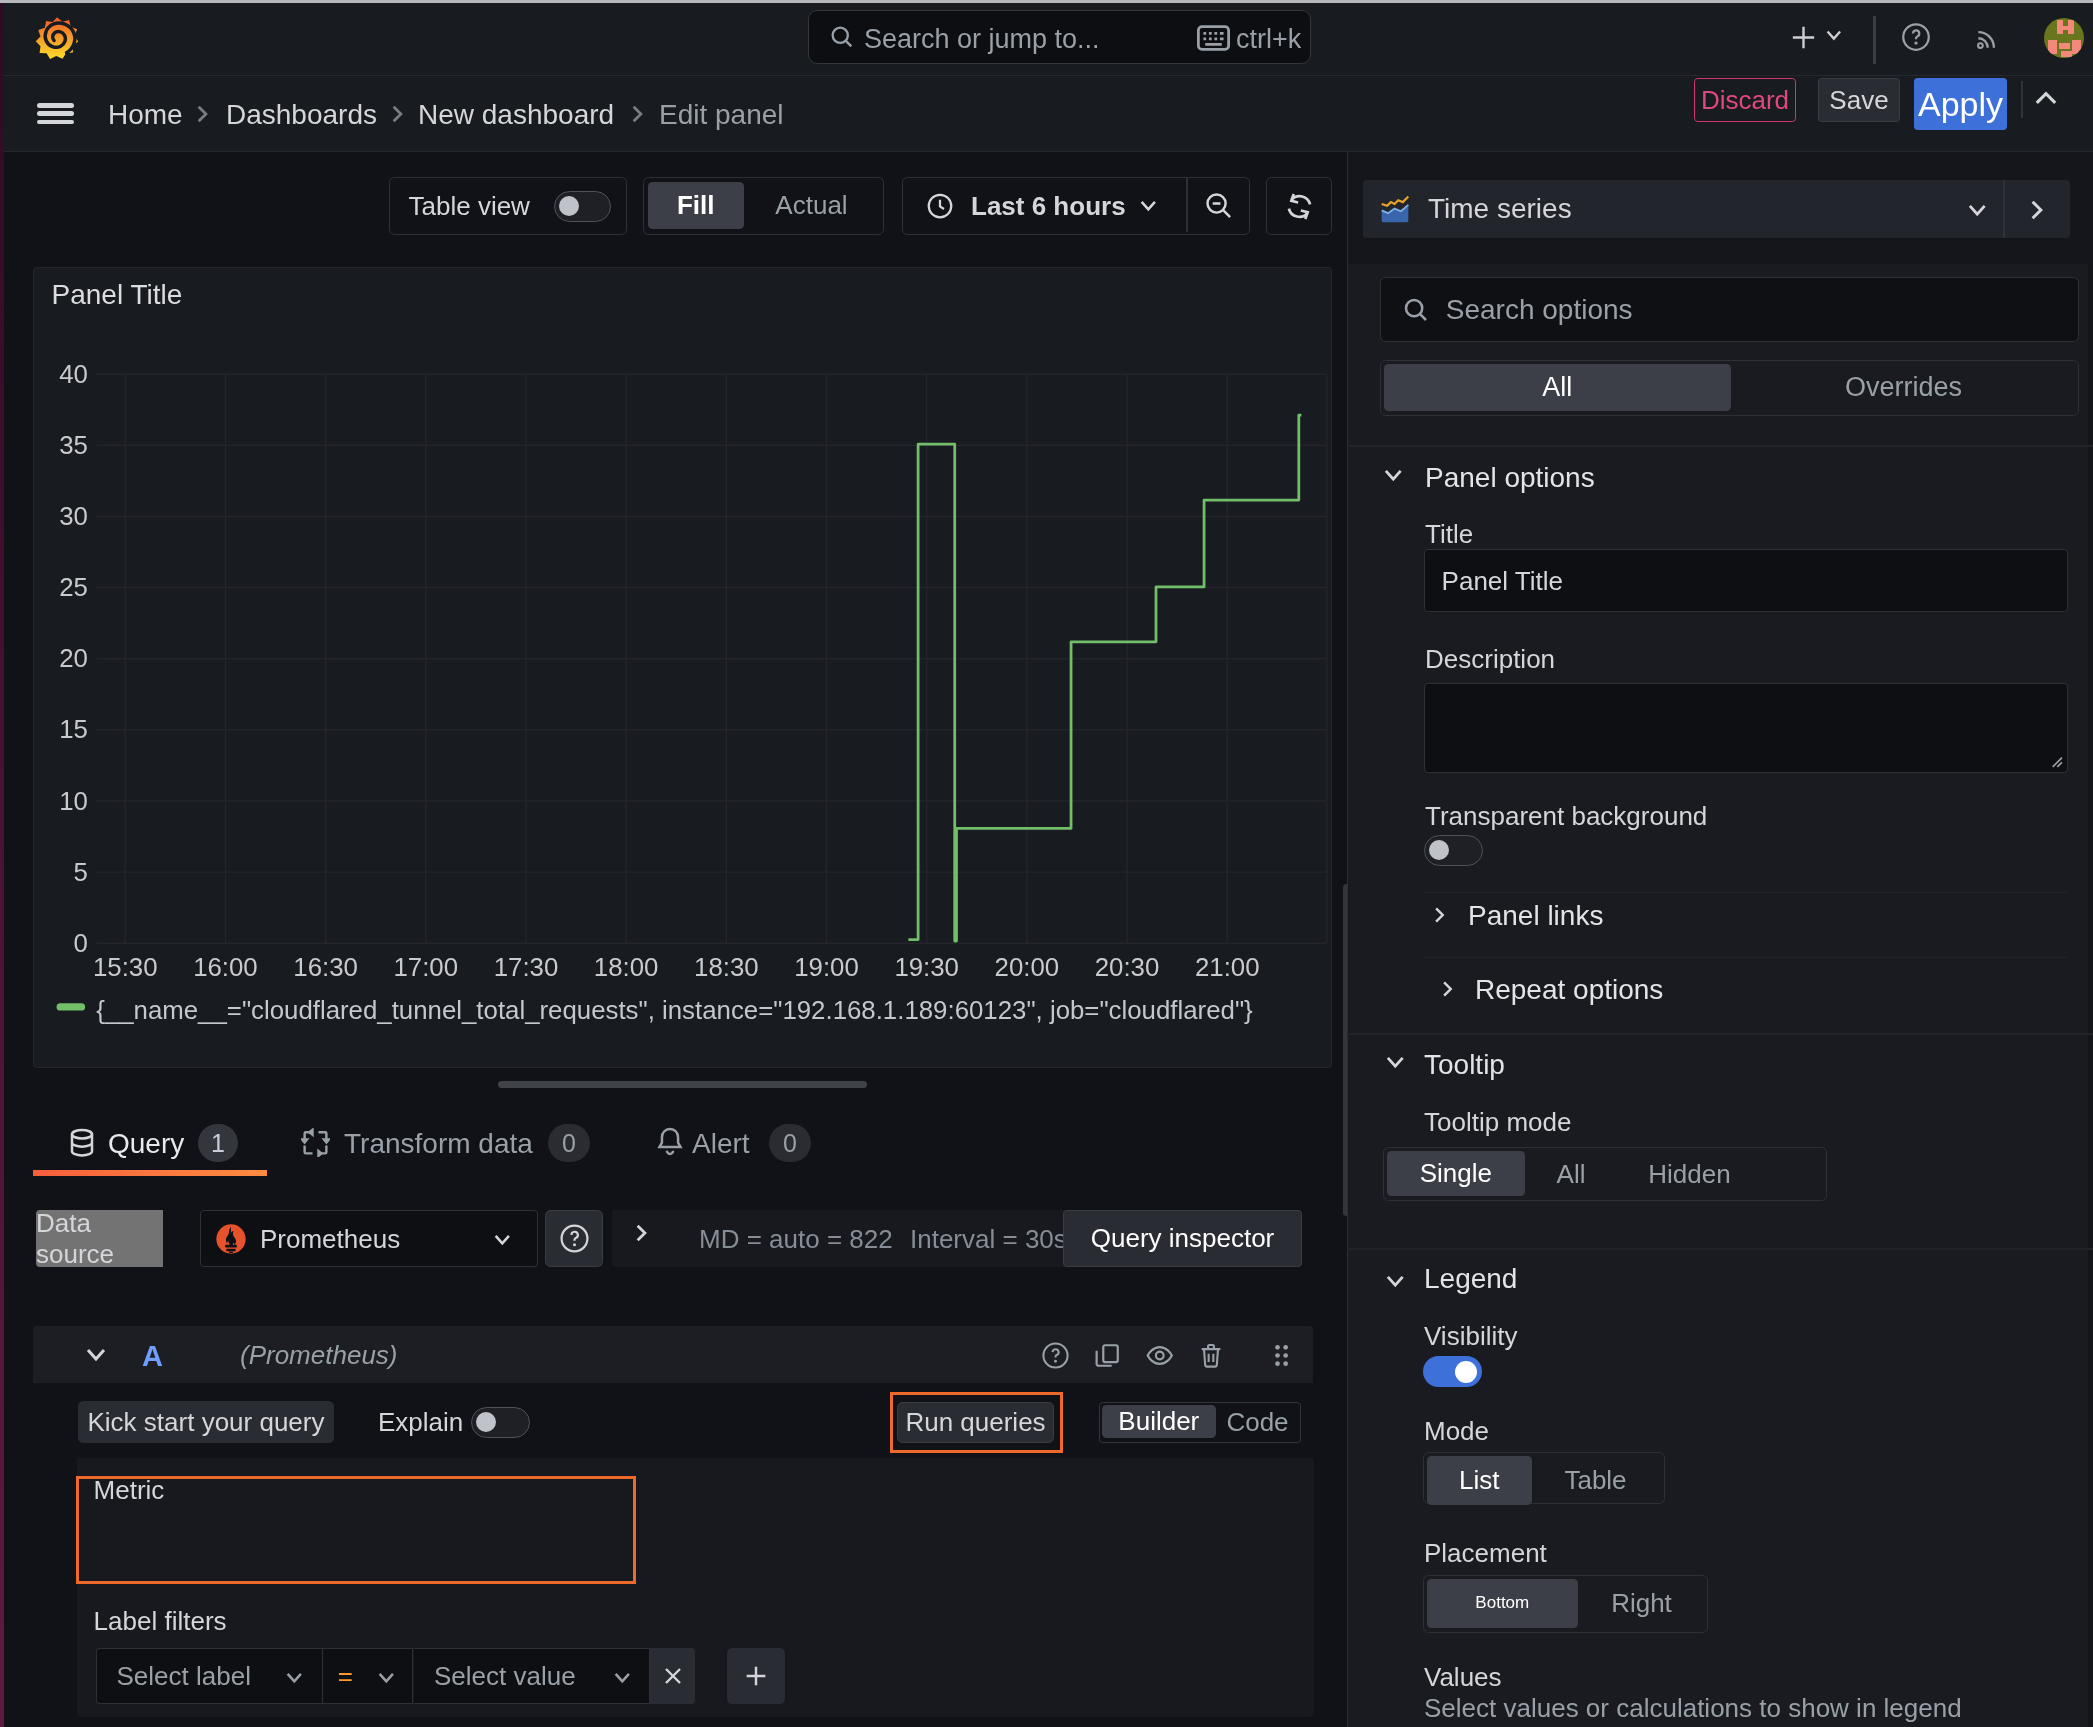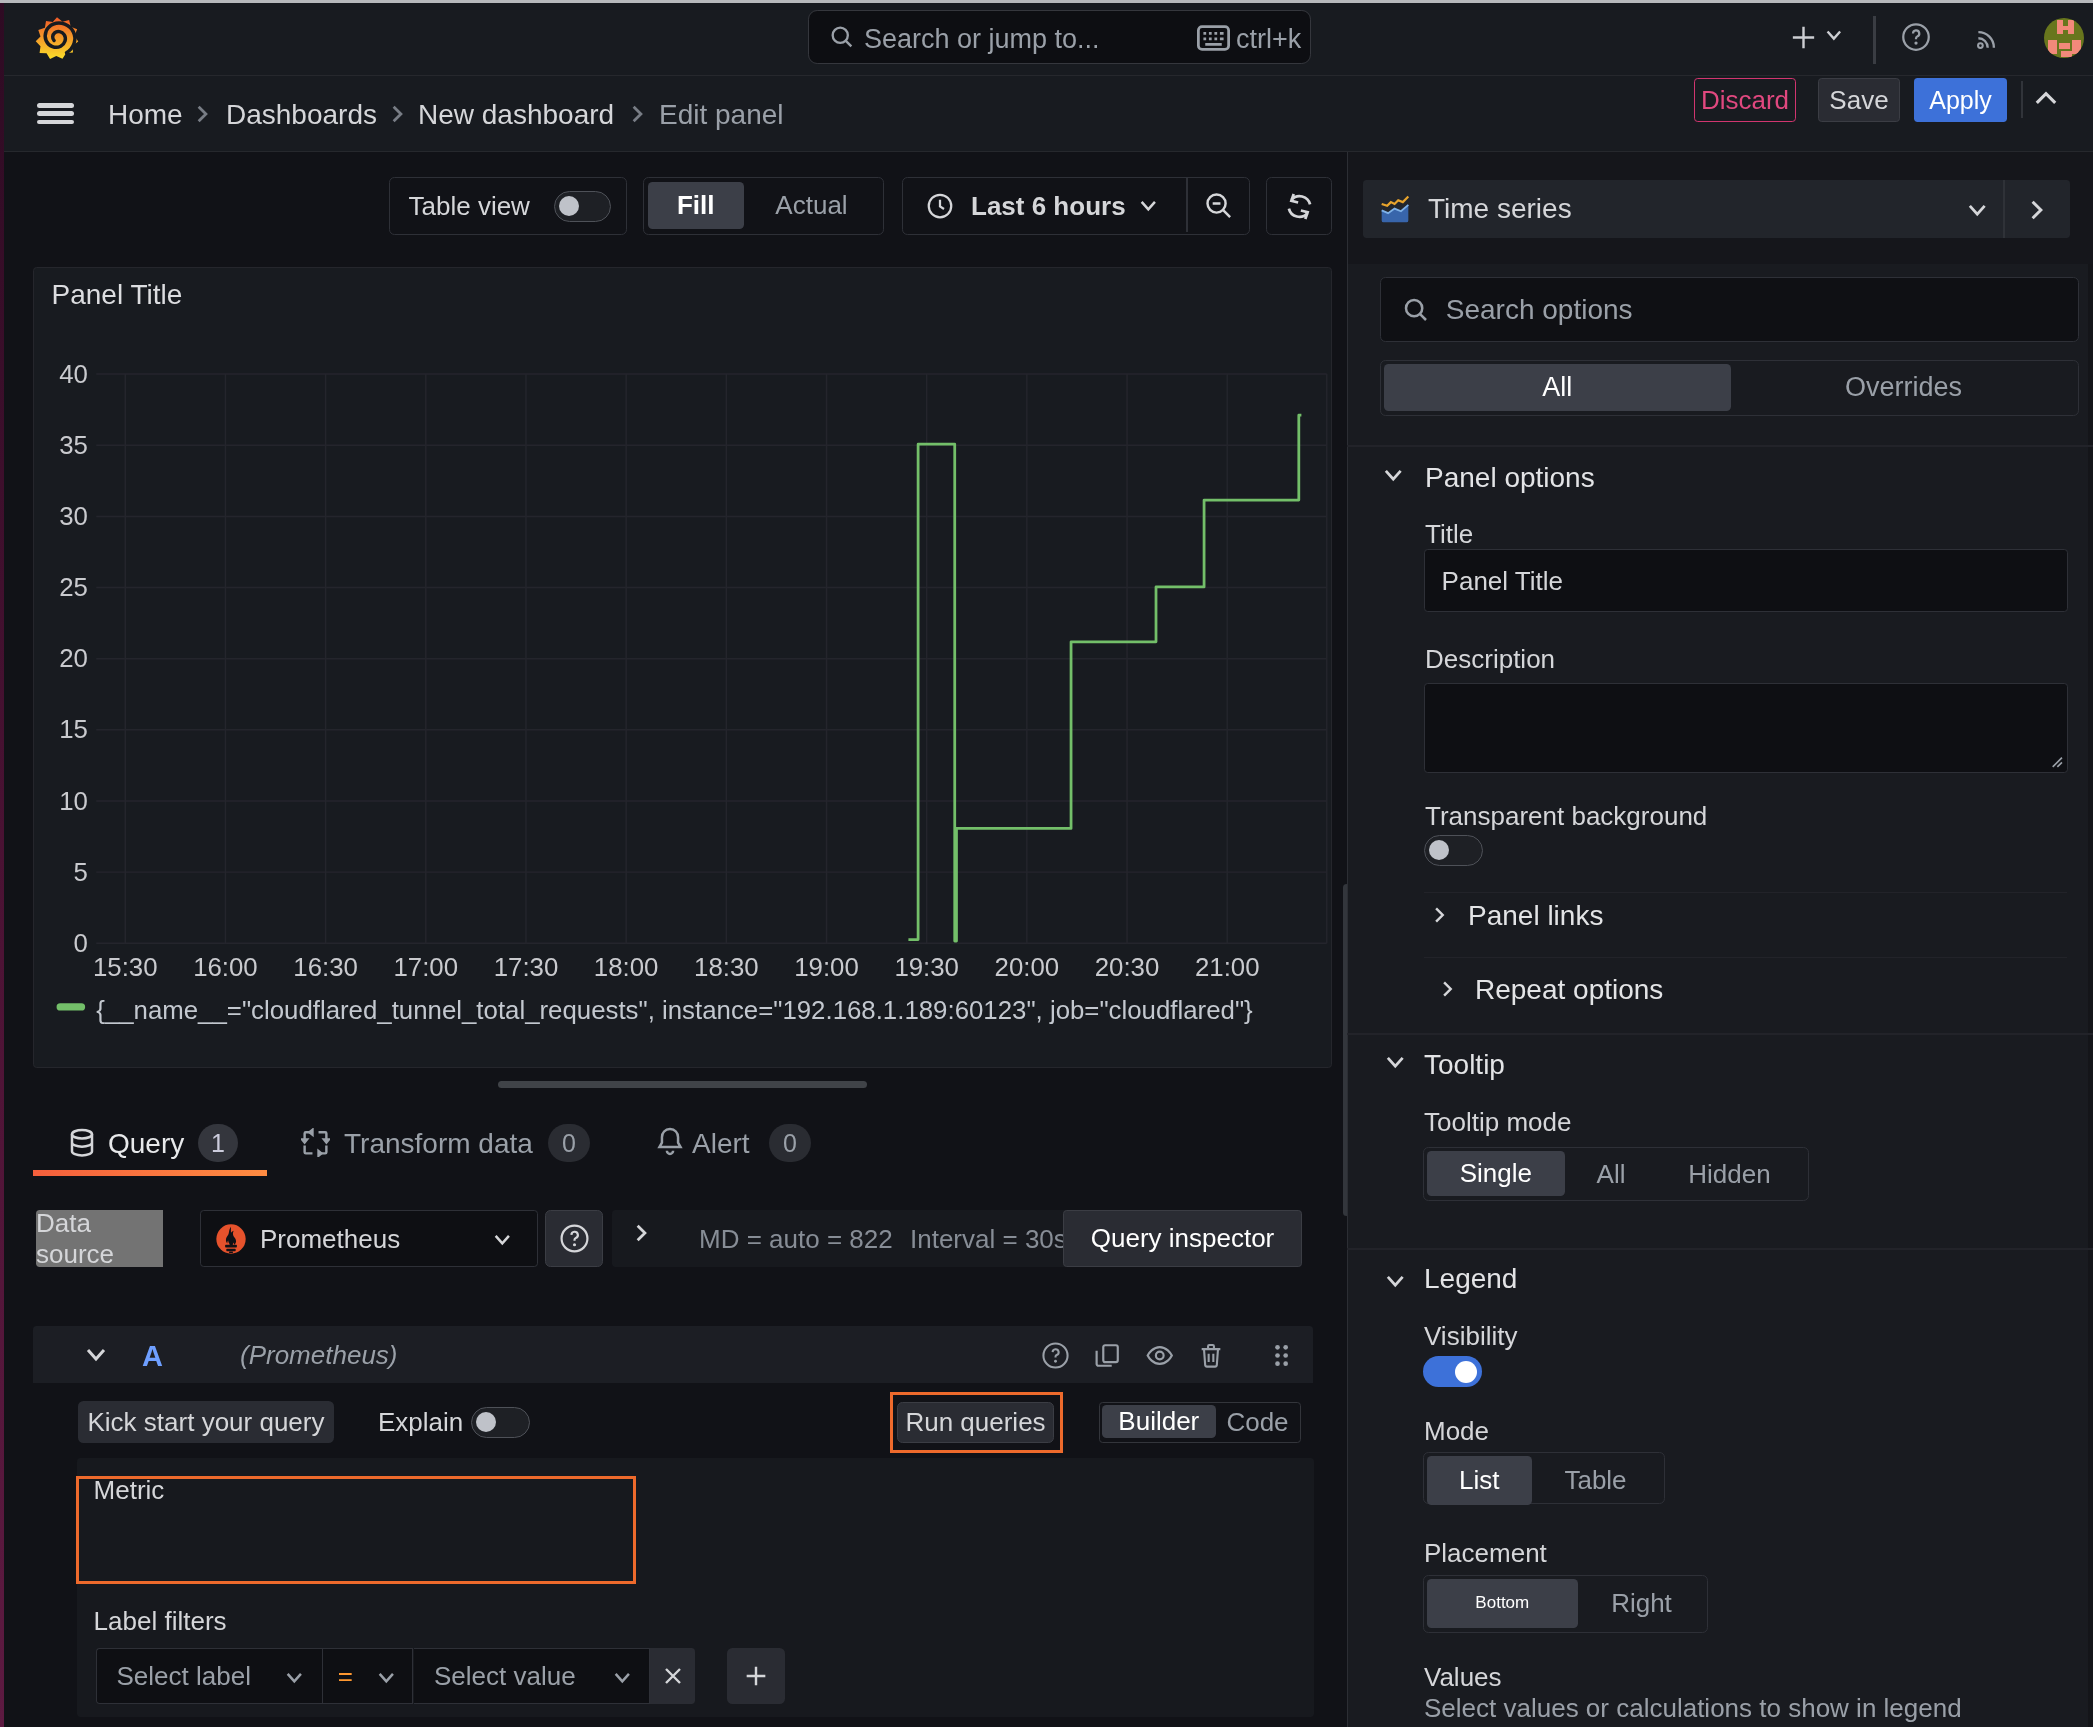--- a/index.html
+++ b/index.html
@@ -87,21 +87,21 @@
   <svg class="a" style="left:389px;top:103px" width="16.6" height="22" viewBox="0 0 18 24">
       <path d="M5 4 L13 12 L5 20" fill="none" stroke="#787d85" stroke-width="3"></path>
     </svg>
   <div class="a txt" style="left:418px;top:101px;font-size:28px">New dashboard</div>
   <svg class="a" style="left:629px;top:103px" width="16.6" height="22" viewBox="0 0 18 24">
       <path d="M5 4 L13 12 L5 20" fill="none" stroke="#787d85" stroke-width="3"></path>
     </svg>
   <div class="a txt gray" style="left:659px;top:101px;font-size:28px">Edit panel</div>
   <div class="a cc" style="left:1694px;top:78px;width:102px;height:44px;border:1.8px solid #d1356f;border-radius:3.7px;color:#e0487f;font-size:26px">Discard</div>
   <div class="a cc btn2" style="left:1818px;top:78px;width:82px;height:44px;border:0.9px solid #3b3d44;font-size:26px;border-radius:3.7px">Save</div>
-  <div class="a cc" style="left:1914px;top:78px;width:93px;height:44px;background:#3d71d9;border-radius:3.7px;color:#fff;font-size:25px">Apply</div>
+  <div class="a cc" style="left:1914px;top:78px;width:93px;height:52px;background:#3d71d9;border-radius:3.7px;color:#fff;font-size:34px">Apply</div>
   <div class="a" style="left:2021px;top:81px;width:1.8px;height:37px;background:#31343a"></div>
   <svg class="a" style="left:2034px;top:90px" width="24" height="16.6" viewBox="0 0 26 18">
       <path d="M3 14 L13 4 L23 14" fill="none" stroke="#d5d6d9" stroke-width="3.4"></path>
     </svg>
 
   <div class="a box cl" style="left:389px;top:177px;width:238px;height:58px">
     <div class="txt" style="margin-left:18.5px">Table view</div>
     <div class="a" style="left:164px;top:13px;width:57px;height:31px;border-radius:15.7px;background:#1e2025;border:1.8px solid #4e5158">
       <div class="a" style="left:3.7px;top:3.7px;width:20px;height:20px;border-radius:50%;background:#bfc2c9"></div>
     </div>
@@ -367,21 +367,21 @@
   <svg class="a" style="left:1440px;top:978px" width="14.8" height="22" viewBox="0 0 18 24">
       <path d="M5 4 L13 12 L5 20" fill="none" stroke="#d5d6d9" stroke-width="3"></path>
     </svg>
   <div class="a txt" style="left:1475px;top:976px;font-size:28px;font-weight:500;color:#e3e4e6">Repeat options</div>
   <div class="a divh" style="left:1347px;top:1033px;width:746px"></div>
   <svg class="a" style="left:1386px;top:1056px" width="18.5" height="13" viewBox="0 0 20 14">
       <path d="M2 2 L10 11 L18 2" fill="none" stroke="#d5d6d9" stroke-width="3"></path>
     </svg>
   <div class="a txt" style="left:1424px;top:1051px;font-size:28px;font-weight:500;color:#e3e4e6">Tooltip</div>
   <div class="a txt" style="left:1424px;top:1109px">Tooltip mode</div>
-  <div class="a box" style="left:1423px;top:1147px;width:386px;height:54px">
+  <div class="a box" style="left:1383px;top:1147px;width:444px;height:54px">
     <div class="a seg cc" style="left:2.8px;top:2.8px;width:138px;height:45px;color:#fff;font-size:26px;font-weight:500">Single</div>
     <div class="a txt gray cc" style="left:140px;top:0;width:94px;height:51px">All</div>
     <div class="a txt gray cc" style="left:234px;top:0;width:143px;height:51px">Hidden</div>
   </div>
   <div class="a divh" style="left:1347px;top:1248px;width:746px"></div>
   <svg class="a" style="left:1386px;top:1275px" width="18.5" height="13" viewBox="0 0 20 14">
       <path d="M2 2 L10 11 L18 2" fill="none" stroke="#d5d6d9" stroke-width="3"></path>
     </svg>
   <div class="a txt" style="left:1424px;top:1265px;font-size:28px;font-weight:500;color:#e3e4e6">Legend</div>
   <div class="a txt" style="left:1424px;top:1323px">Visibility</div>

